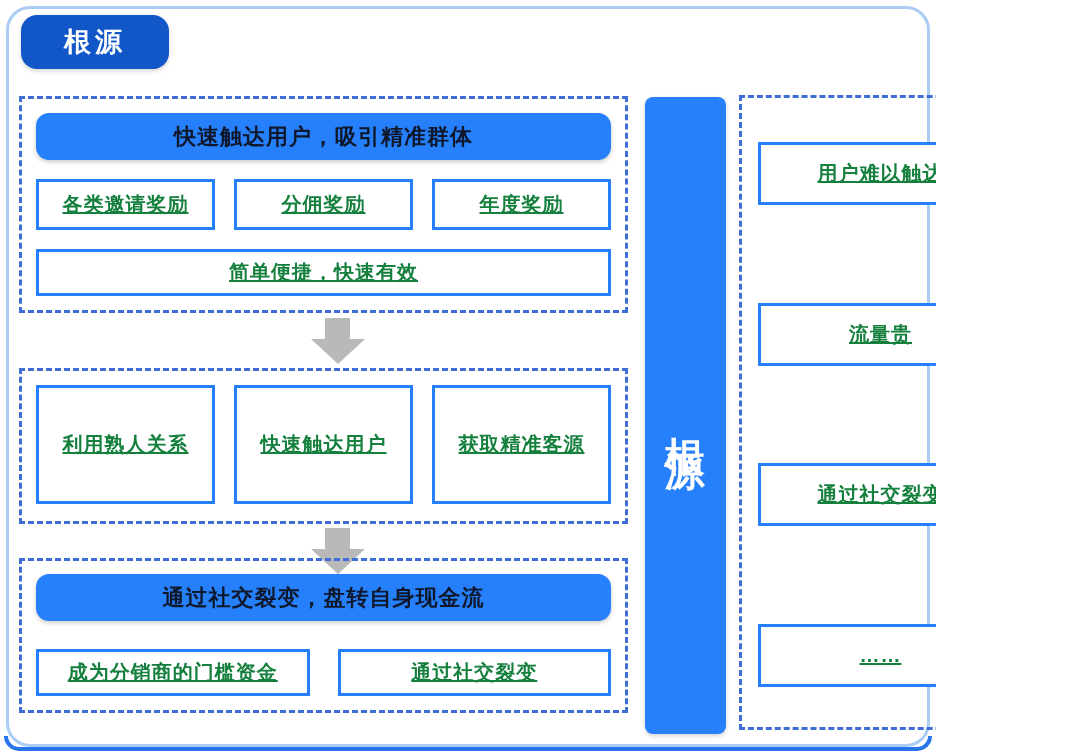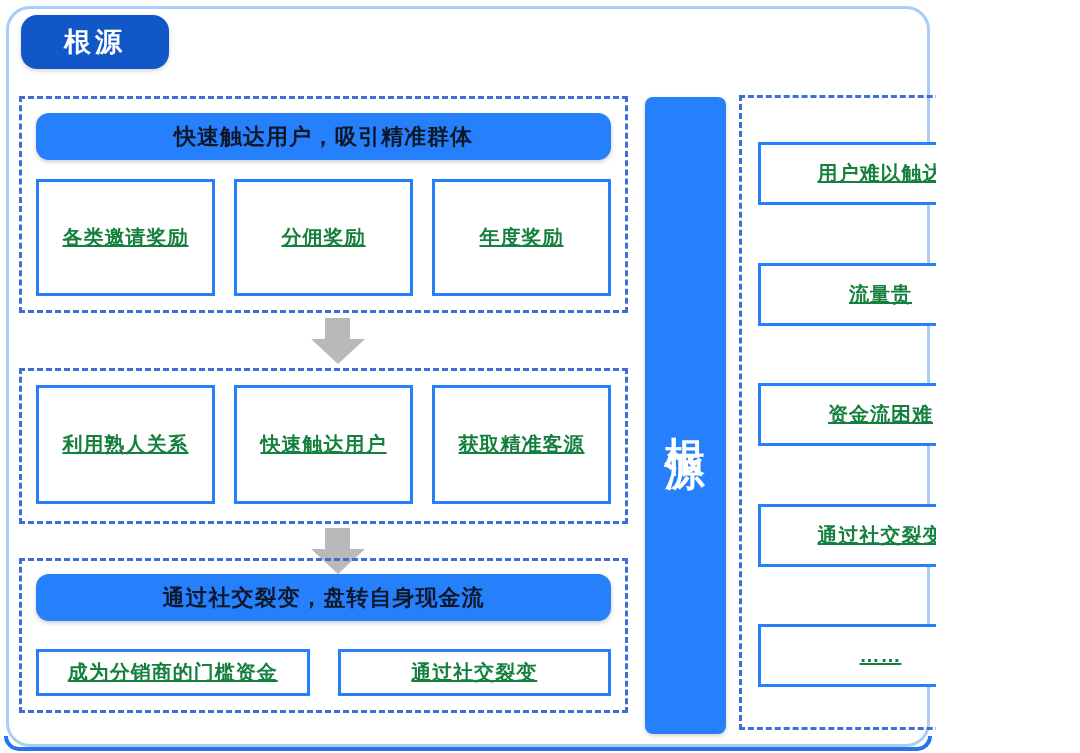--- a/index.html
+++ b/index.html
@@ -119,20 +119,21 @@
 
   <div class="badge">根源</div>
 
   <section class="flow-sec sec1">
     <div class="sec-header">快速触达用户，吸引精准群体</div>
     <div class="sec-row">
       <div class="item-box">各类邀请奖励</div>
       <div class="item-box">分佣奖励</div>
       <div class="item-box">年度奖励</div>
     </div>
+    <div class="item-box wide">简单便捷，快速有效</div>
   </section>
 
   <div class="arrow arrow1">
     <div class="arrow-shaft"></div>
     <div class="arrow-head"></div>
   </div>
 
   <section class="flow-sec sec2">
     <div class="sec-row">
       <div class="item-box">利用熟人关系</div>
@@ -154,18 +155,17 @@
     </div>
   </section>
 
   <div class="vbar">
     <div class="vbar-text">根源</div>
   </div>
 
   <aside class="right-panel">
     <div class="item-box">用户难以触达</div>
     <div class="item-box">流量贵</div>
-    <div class="item-box">资金流困难</div>
     <div class="item-box">通过社交裂变</div>
     <div class="item-box">……</div>
   </aside>
 
 </div>
 
 </body></html>

